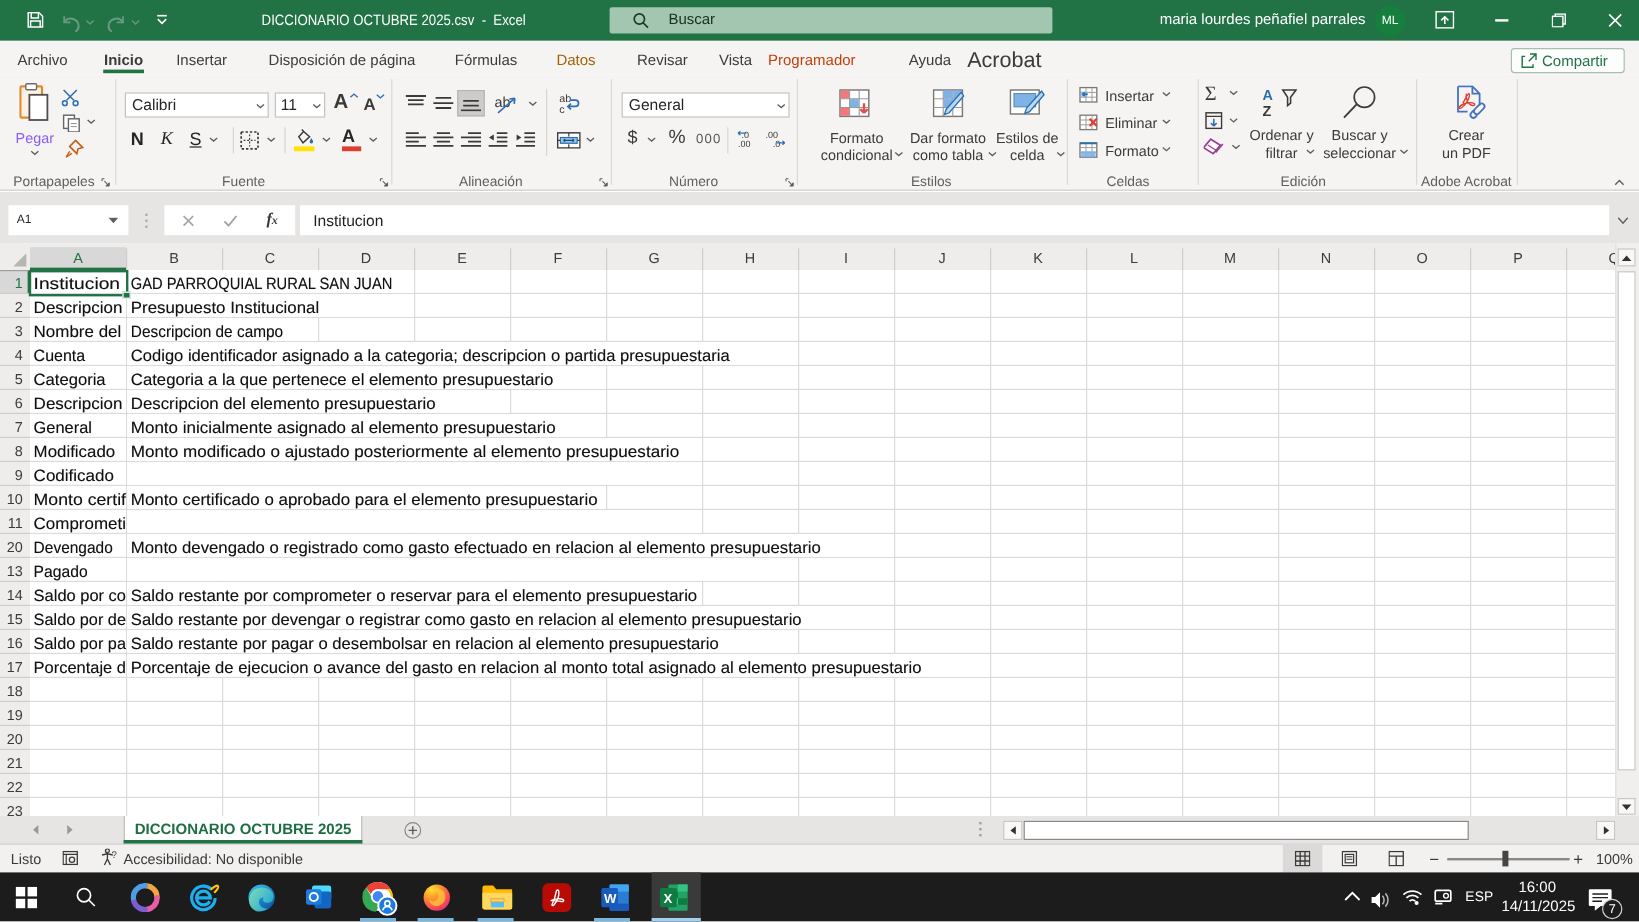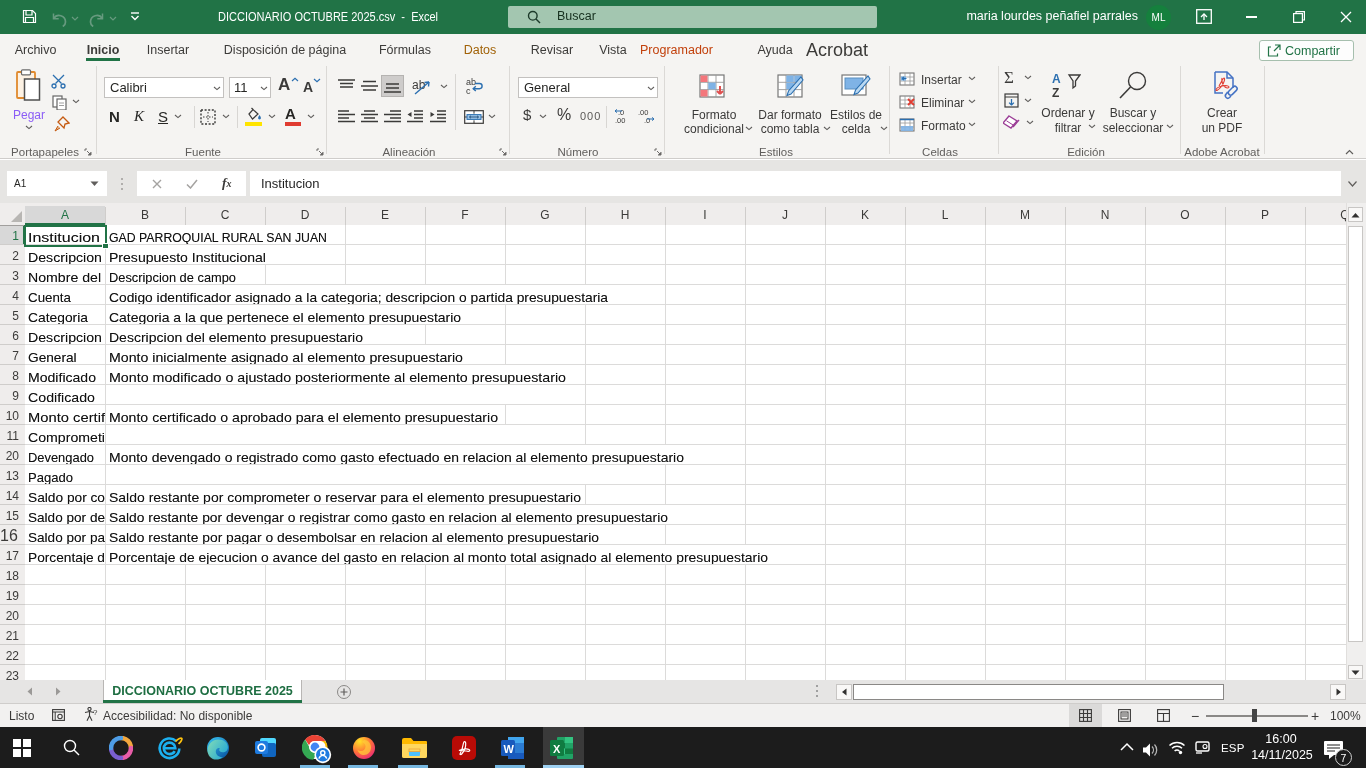--- a/index.html
+++ b/index.html
@@ -442,21 +442,21 @@
 <div class="a" style="left:0;top:104px;width:19px;text-align:right;color:#3c3b39;font-size:12px;line-height:14px">6</div>
 <div class="a" style="left:0;top:124px;width:19px;text-align:right;color:#3c3b39;font-size:12px;line-height:14px">7</div>
 <div class="a" style="left:0;top:144px;width:19px;text-align:right;color:#3c3b39;font-size:12px;line-height:14px">8</div>
 <div class="a" style="left:0;top:164px;width:19px;text-align:right;color:#3c3b39;font-size:12px;line-height:14px">9</div>
 <div class="a" style="left:0;top:184px;width:19px;text-align:right;color:#3c3b39;font-size:12px;line-height:14px">10</div>
 <div class="a" style="left:0;top:204px;width:19px;text-align:right;color:#3c3b39;font-size:12px;line-height:14px">11</div>
 <div class="a" style="left:0;top:224px;width:19px;text-align:right;color:#3c3b39;font-size:12px;line-height:14px">20</div>
 <div class="a" style="left:0;top:244px;width:19px;text-align:right;color:#3c3b39;font-size:12px;line-height:14px">13</div>
 <div class="a" style="left:0;top:264px;width:19px;text-align:right;color:#3c3b39;font-size:12px;line-height:14px">14</div>
 <div class="a" style="left:0;top:284px;width:19px;text-align:right;color:#3c3b39;font-size:12px;line-height:14px">15</div>
-<div class="a" style="left:0;top:304px;width:19px;color:#3c3b39;font-size:16px;line-height:14px">16</div>
+<div class="a" style="left:0;top:304px;width:19px;text-align:right;color:#3c3b39;font-size:12px;line-height:14px">16</div>
 <div class="a" style="left:0;top:324px;width:19px;text-align:right;color:#3c3b39;font-size:12px;line-height:14px">17</div>
 <div class="a" style="left:0;top:344px;width:19px;text-align:right;color:#3c3b39;font-size:12px;line-height:14px">18</div>
 <div class="a" style="left:0;top:364px;width:19px;text-align:right;color:#3c3b39;font-size:12px;line-height:14px">19</div>
 <div class="a" style="left:0;top:384px;width:19px;text-align:right;color:#3c3b39;font-size:12px;line-height:14px">20</div>
 <div class="a" style="left:0;top:404px;width:19px;text-align:right;color:#3c3b39;font-size:12px;line-height:14px">21</div>
 <div class="a" style="left:0;top:424px;width:19px;text-align:right;color:#3c3b39;font-size:12px;line-height:14px">22</div>
 <div class="a" style="left:0;top:444px;width:19px;text-align:right;color:#3c3b39;font-size:12px;line-height:14px">23</div>
 </div>
 <div class="a" style="left:0;top:244px;width:24.5px;height:1px;background:#cfcdcb"></div>
 <div class="a" style="left:0;top:264px;width:24.5px;height:1px;background:#cfcdcb"></div>

